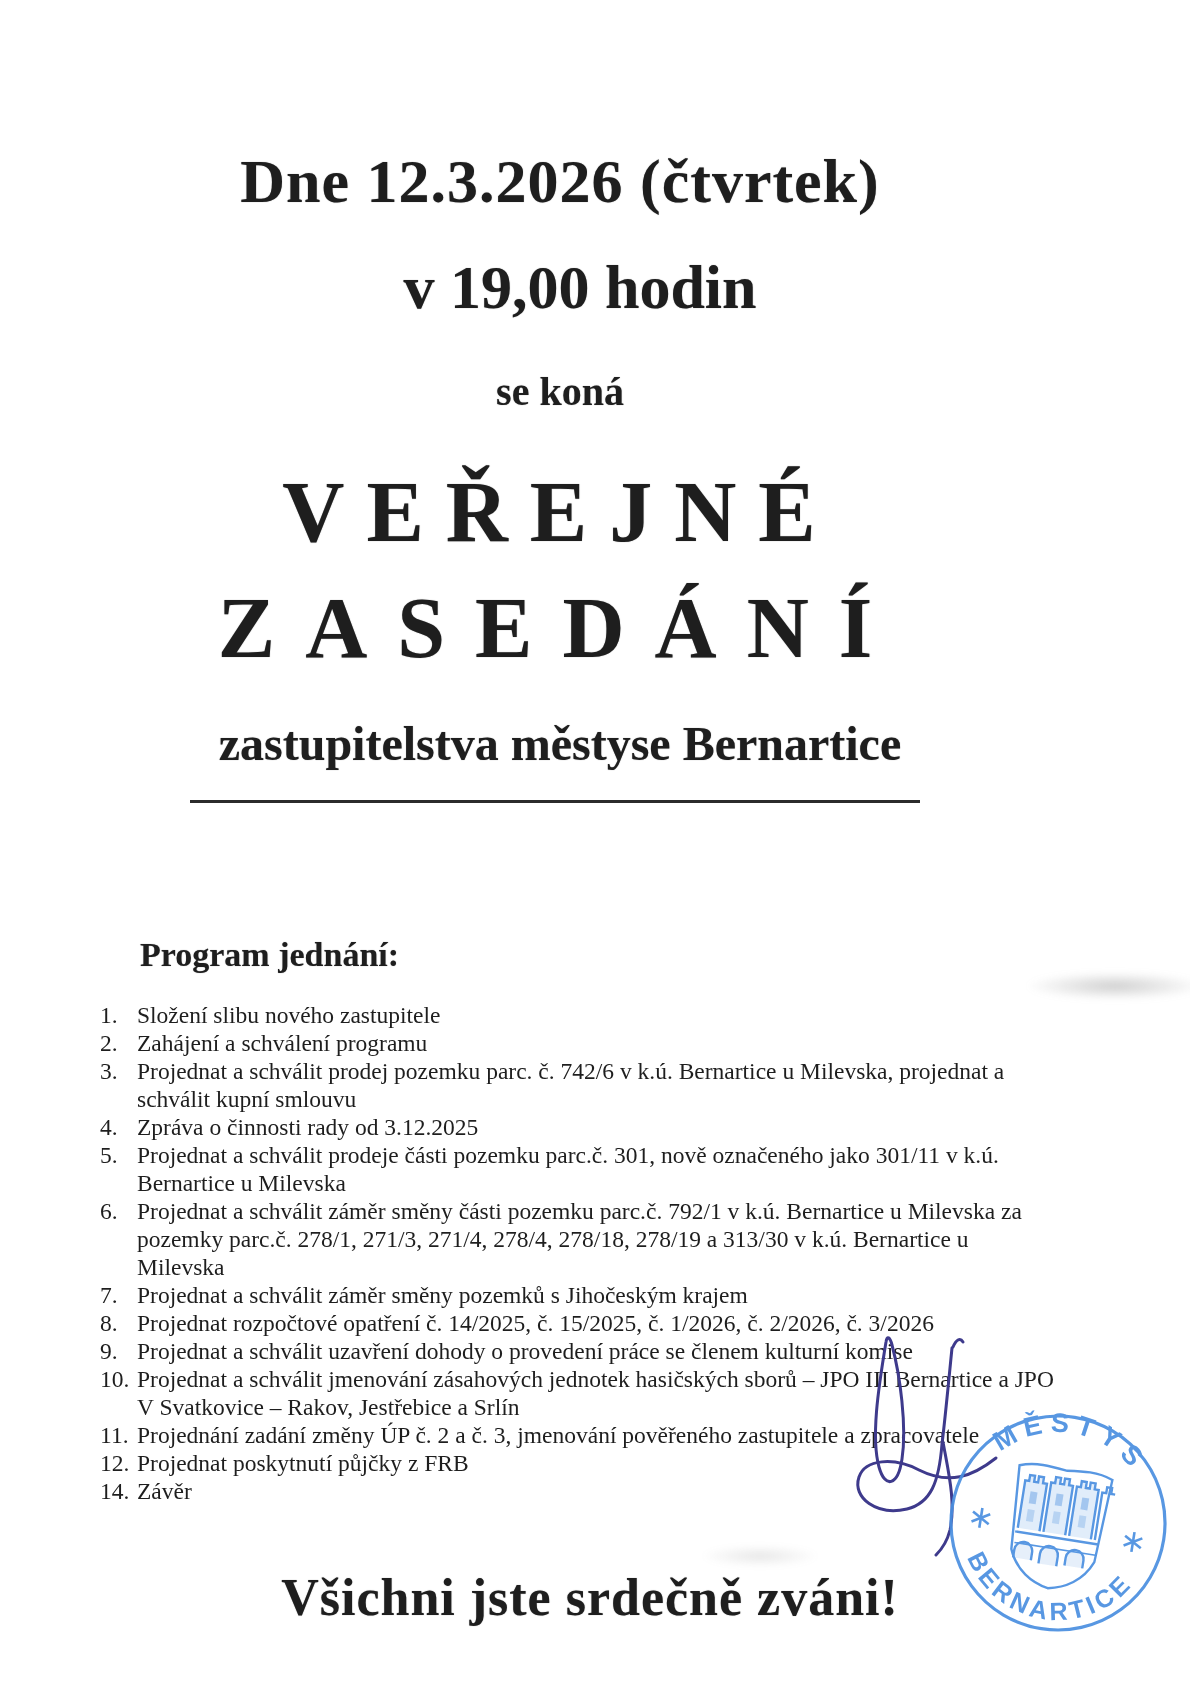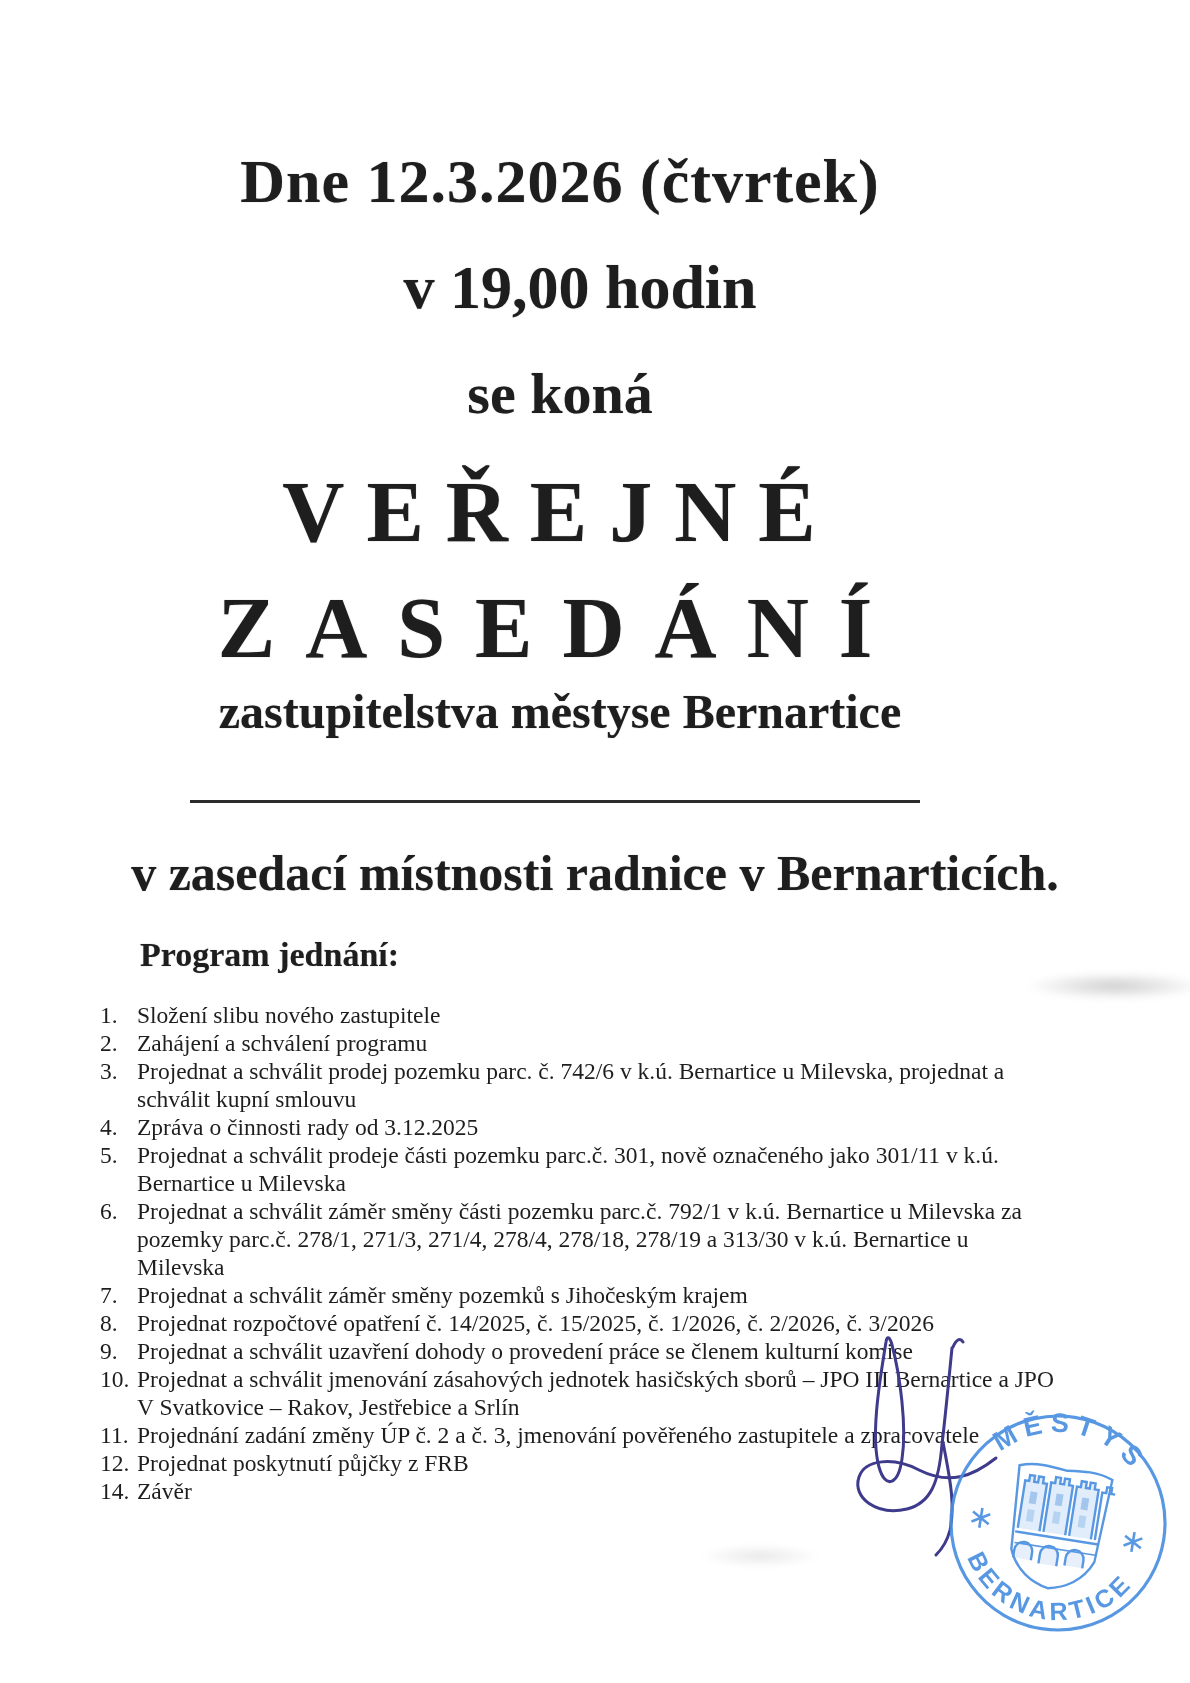--- a/index.html
+++ b/index.html
@@ -9,24 +9,24 @@
     background:#ffffff;
     overflow:hidden;
     font-family:"Liberation Serif","DejaVu Serif",serif;
     color:#1e1e1e;
   }
   .scan-text{ text-shadow:0 0 1px rgba(20,20,20,.45); }
   .header-block{ position:absolute; left:0; top:0; width:1120px; }
   .center-line{ position:absolute; left:0; width:100%; text-align:center; white-space:nowrap; }
   .date-line{ top:146px; font-size:62px; font-weight:bold; letter-spacing:1px; }
   .time-line{ top:252px; font-size:62px; font-weight:bold;margin-left:20px; }
-  .intro-line{ top:360px; font-size:58px; font-weight:bold; }
+  .intro-line{ top:368px; font-size:40px; font-weight:bold; }
   .title-line1{ top:462px; font-size:86px; font-weight:bold; letter-spacing:22px; }
   .title-line2{ top:578px; font-size:86px; font-weight:bold; letter-spacing:30px; }
-  .subtitle{ top:684px; font-size:48px; font-weight:bold; }
+  .subtitle{ top:716px; font-size:48px; font-weight:bold; }
   .rule{
     position:absolute; left:190px; top:800px; width:730px; height:0;
     border-top:3px solid #2b2b2b;
   }
   .location-line{ top:844px; font-size:50px; font-weight:bold; width:1190px; }
   .agenda-heading{
     position:absolute; left:140px; top:936px;
     font-size:34px; font-weight:bold;
   }
   .agenda-list{
@@ -68,21 +68,20 @@
     <div class="center-line date-line scan-text">Dne 12.3.2026 (čtvrtek)</div>
     <div class="center-line time-line scan-text">v 19,00 hodin</div>
     <div class="center-line intro-line scan-text">se koná</div>
     <div class="center-line title-line1 scan-text">VEŘEJNÉ</div>
     <div class="center-line title-line2 scan-text">ZASEDÁNÍ</div>
     <div class="center-line subtitle scan-text">zastupitelstva městyse Bernartice</div>
   </div>
 
   <div class="rule"></div>
 
-  <div class="center-line location-line scan-text">v zasedací místnosti radnice v Bernarticích.</div>
 
   <div class="agenda-heading scan-text">Program jednání:</div>
 
   <div class="agenda-list">
     <div class="agenda-item">
       <span class="num">1.</span>
       <span class="txt">Složení slibu nového zastupitele</span>
     </div>
     <div class="agenda-item">
       <span class="num">2.</span>
@@ -127,20 +126,21 @@
     <div class="agenda-item">
       <span class="num">12.</span>
       <span class="txt">Projednat poskytnutí půjčky z FRB</span>
     </div>
     <div class="agenda-item">
       <span class="num">14.</span>
       <span class="txt">Závěr</span>
     </div>
   </div>
 
+  <div class="invitation scan-text">Všichni jste srdečně zváni!</div>
 
   <svg class="signature" viewBox="0 0 220 330" fill="none" stroke="#3e3a8c" stroke-width="3" stroke-linecap="round">
 
     <path d="M 76,112 C 68,160 61,208 69,237 C 75,259 88,256 92,229 C 97,196 90,145 82,115 C 80,107 77,105 76,112 Z"></path>
     <path d="M 142,118 C 138,158 135,190 132,214 C 129,252 121,273 97,279 C 67,286 42,268 49,247 C 55,229 84,227 109,240 C 139,255 162,247 186,228"></path>
     <path d="M 133,212 C 138,240 146,272 140,300 C 137,312 131,320 126,325"></path>
     <path d="M 143,117 C 146,110 150,107 153,112"></path>
   </svg>
 
   <svg class="stamp" viewBox="0 0 234 234" fill="none" stroke="#4a8fe0">

